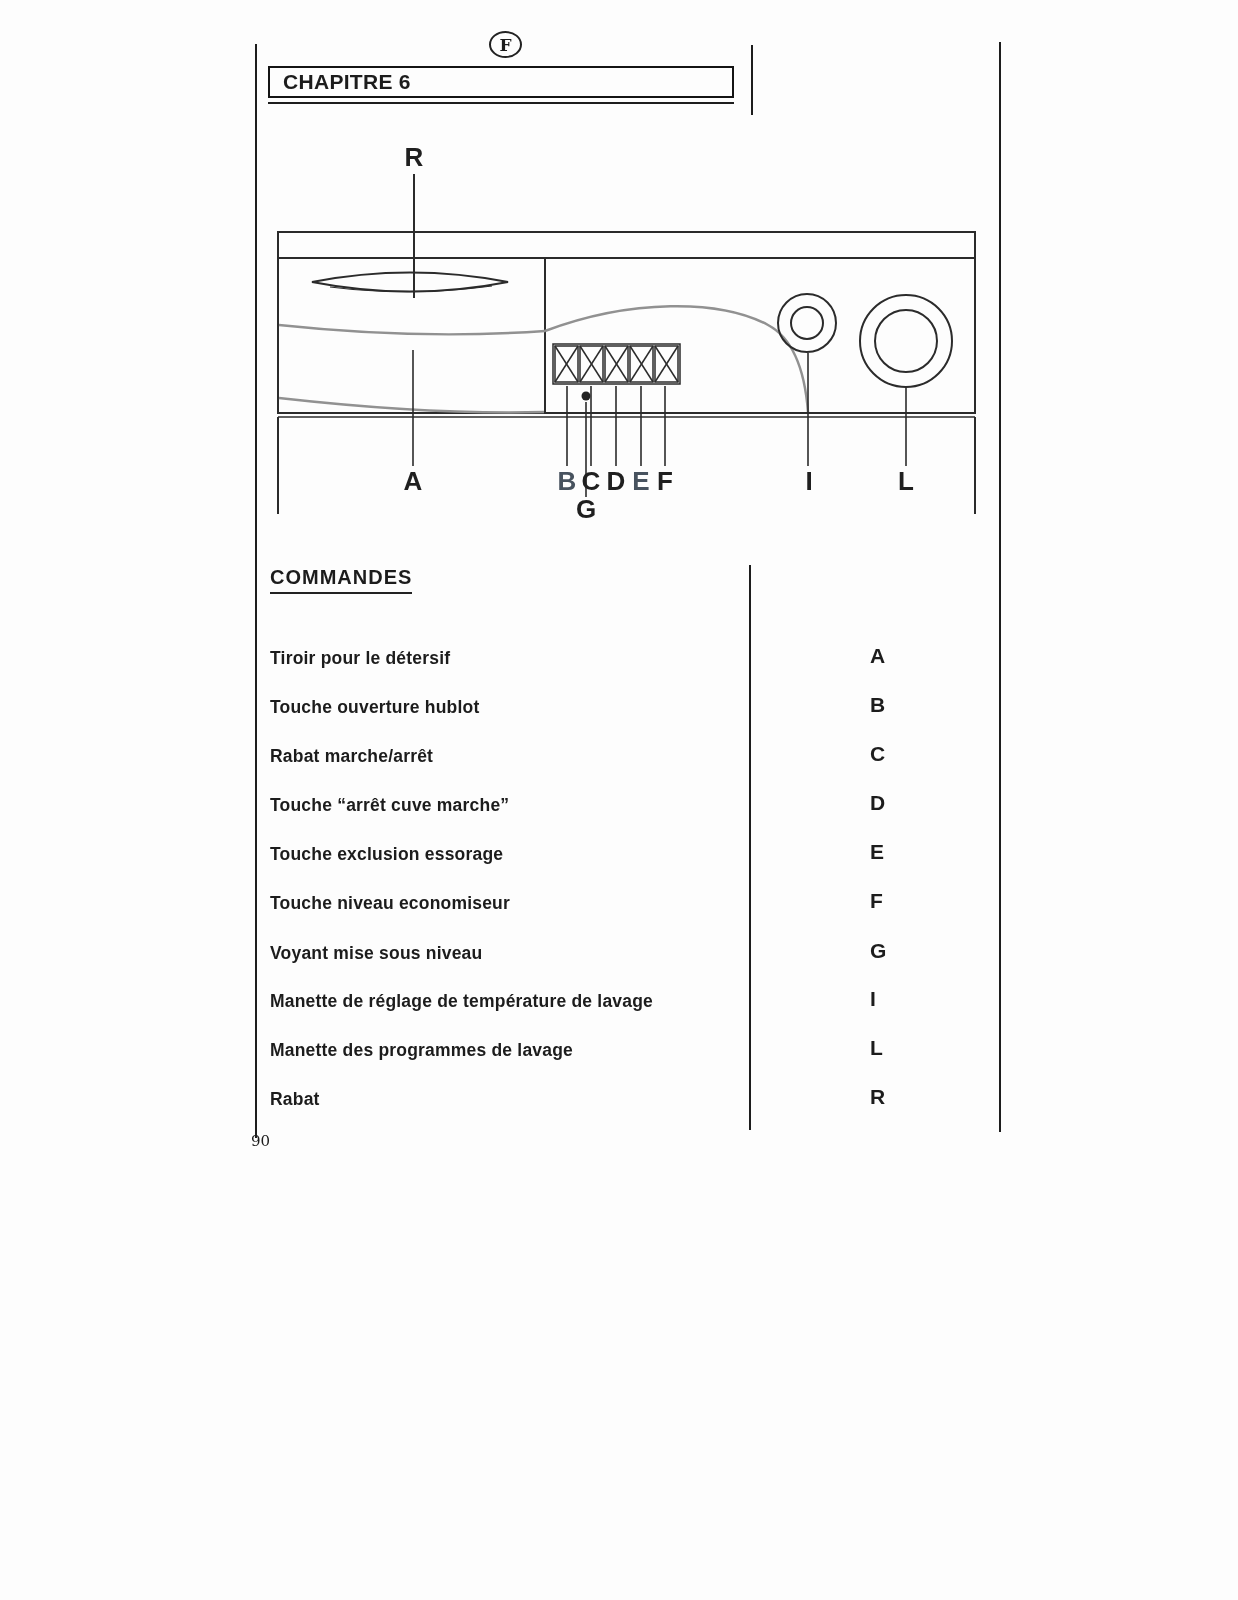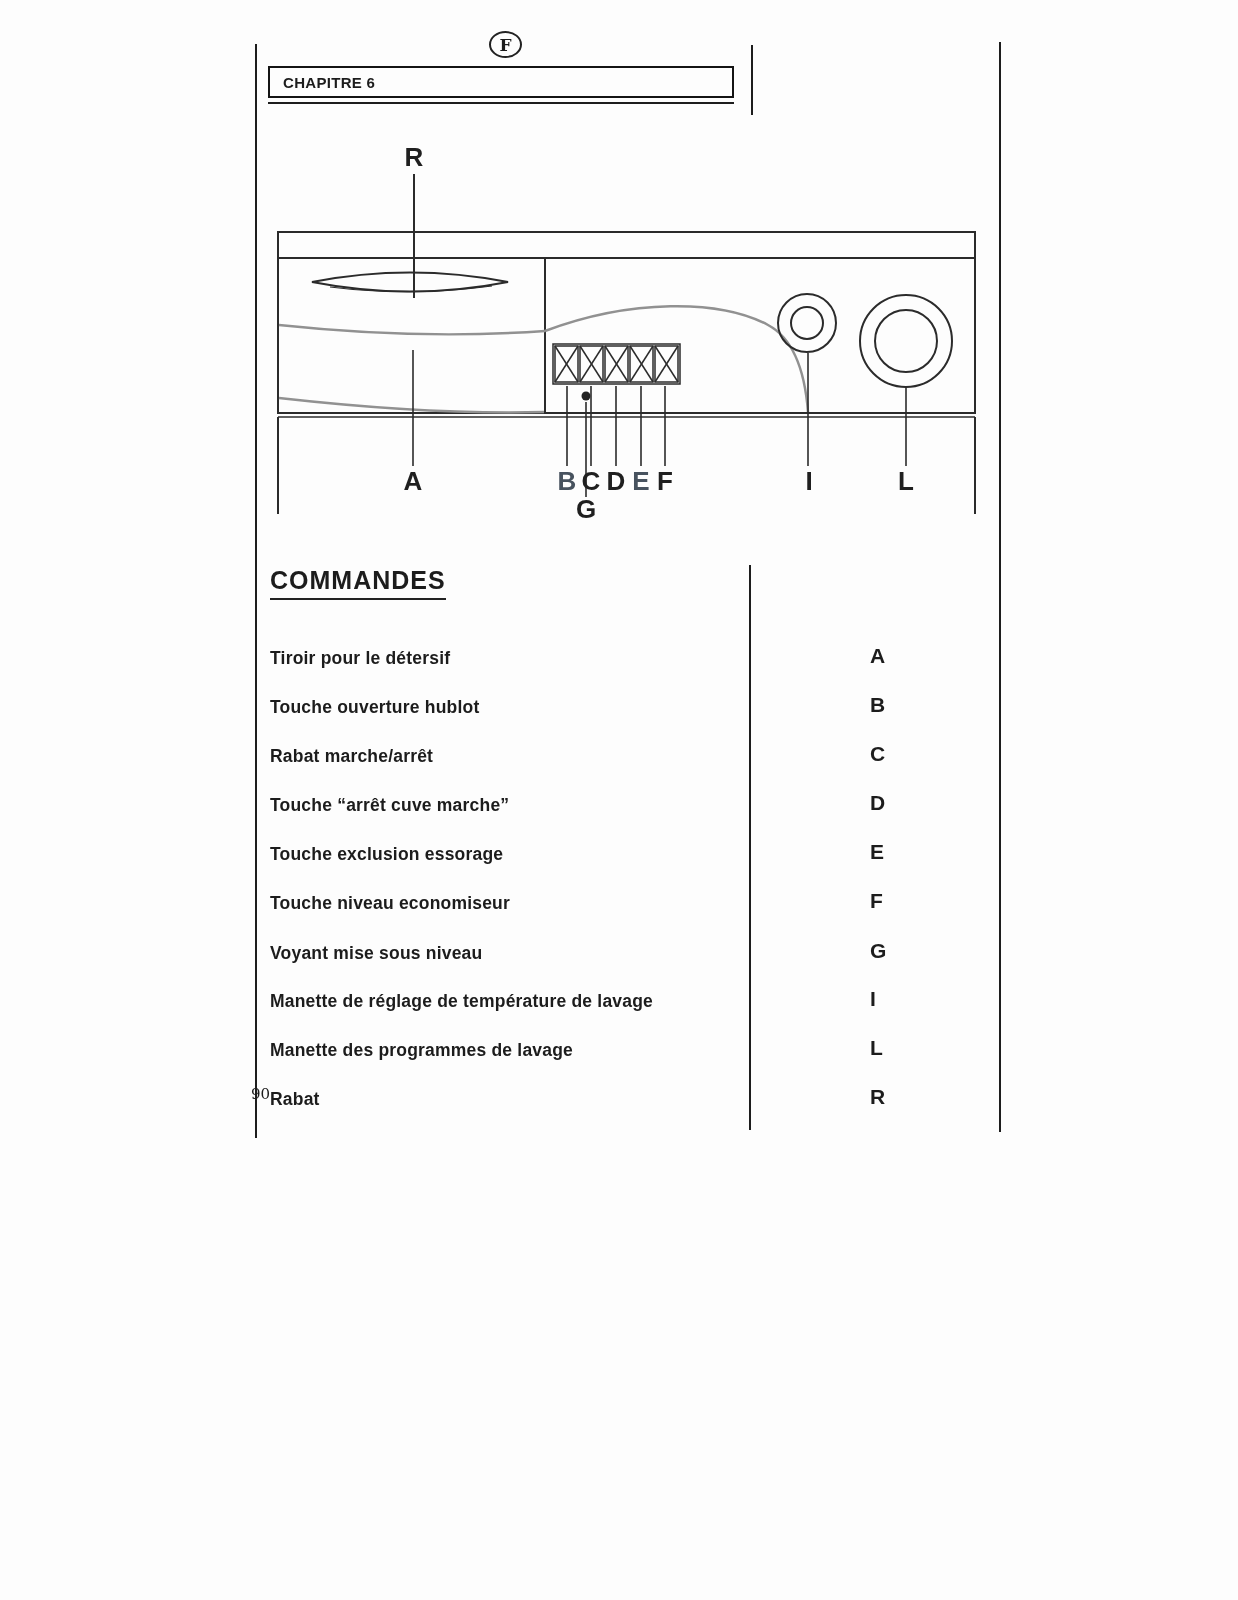--- a/index.html
+++ b/index.html
@@ -24,44 +24,44 @@
     font-size:17px; font-weight:bold;
   }
 
   
   .chapter-box {
     position:absolute; left:268px; top:66px;
     width:466px; height:32px;
     border:2px solid #141414;
     display:flex; align-items:center;
     padding-left:13px;
-    font-size:15px; font-weight:bold; letter-spacing:0.3px;
+    font-size:21px; font-weight:bold; letter-spacing:0.3px;
   }
   .chapter-underline { left:268px; top:102px; width:466px; height:2px; }
   .tick-right   { left:751px; top:45px;  width:2px; height:70px; }
   .left-border  { left:255px; top:44px;  width:2px; height:1094px; }
   .right-border { left:999px; top:42px;  width:2px; height:1090px; }
   .center-divider { left:749px; top:565px; width:2px; height:565px; }
 
   .diagram-wrap { position:absolute; left:255px; top:130px; width:745px; height:405px; }
 
   
   .section-title {
     position:absolute; left:270px; top:566px;
-    font-size:25px; font-weight:bold; letter-spacing:1px;
+    font-size:20px; font-weight:bold; letter-spacing:1px;
     border-bottom:2px solid #222; padding-bottom:3px;
   }
   .cmd-row { position:absolute; left:270px; width:640px; height:30px; }
   .cmd-text { font-size:17.5px; font-weight:bold; letter-spacing:0.2px;margin-top:23px; }
   .cmd-key {
     position:absolute; left:600px; top:-4px;
     font-size:21px; font-weight:bold;
   }
   .page-number {
-    position:absolute; left:251px; top:1085px;
+    position:absolute; left:251px; top:1132px;
     font-family:"DejaVu Serif", serif;
     font-size:15px;
   }
 </style>
 </head>
 <body>
 
 <div class="page">
 
   <div class="lang-badge">

